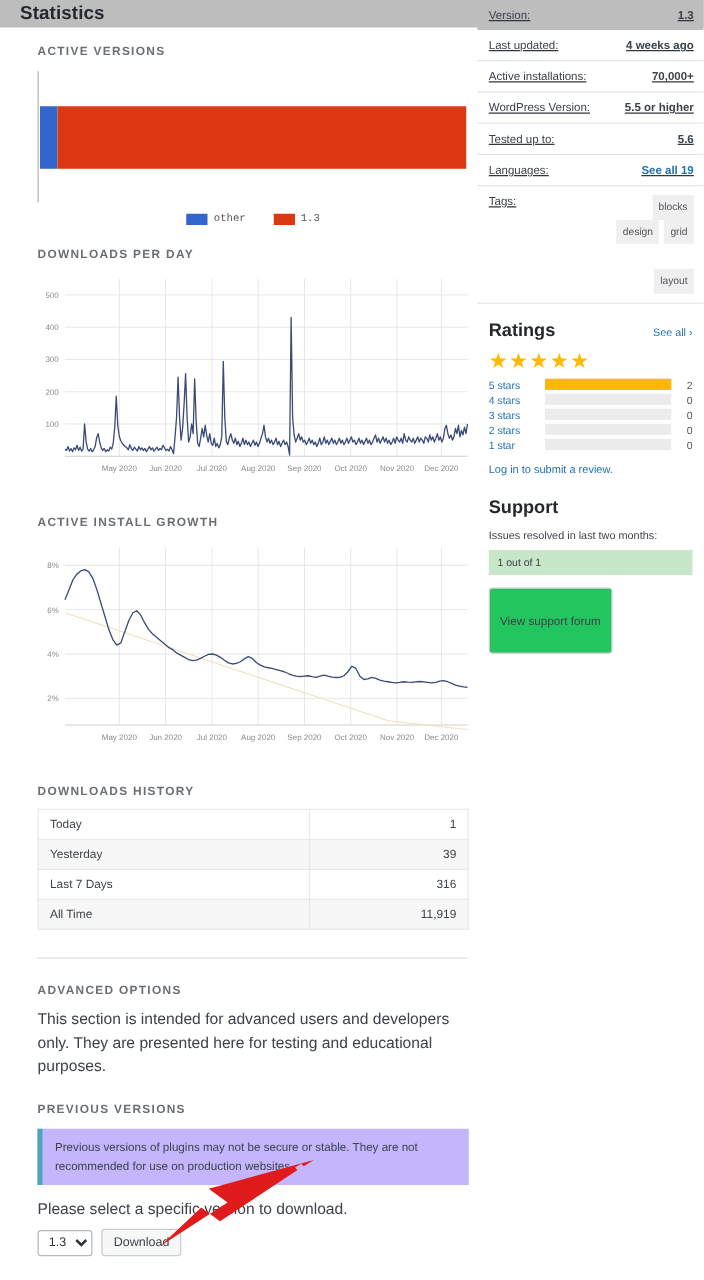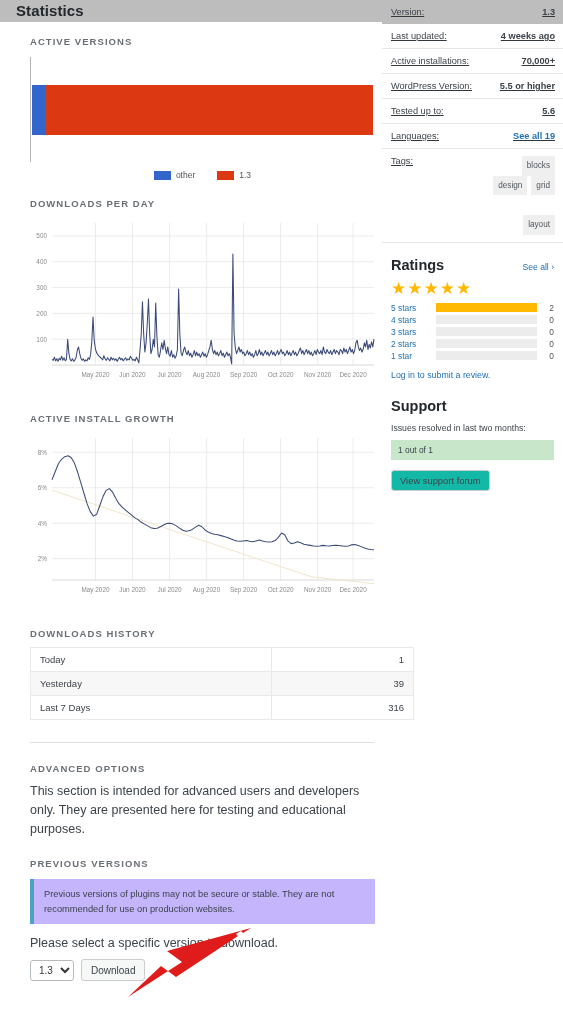--- a/index.html
+++ b/index.html
@@ -38,36 +38,36 @@
   
   .versions-wrap { position: relative; margin-top: 14px; }
   .vchart { position: relative; height: 105px; margin: 10px 0 0 18px; width: 345px; }
   .vaxis { position: absolute; left: 0; top: 0; width: 1px; height: 105px; background: #b6b6b6; }
   .vbar { position: absolute; left: 2px; top: 28px; height: 50px; display: flex; }
   .vseg { height: 50px; }
   .legend {
     display: flex; justify-content: center; gap: 22px;
     margin: 8px 0 0 18px; width: 345px;
   }
-  .legend-item { display: flex; align-items: center; gap: 5px; }
+  .legend-item { display: flex; align-items: center; gap: 5px; font-family: Liberation Mono, monospace; }
   .legend-swatch { width: 17px; height: 9px; display: inline-block; }
   .legend-label { font-size: 8.5px; color: #555; }
 
   
   .chart-block { margin-top: 18px; }
   .chart-svg { display: block; margin-left: 10px; }
   .axis-text { font-size: 6.4px; fill: #8a8a8a; font-family: "Liberation Sans", sans-serif; }
   .grid-line { stroke: #e4e4e4; stroke-width: .7; }
   .baseline { stroke: #cfcfcf; stroke-width: .8; }
   .data-line { fill: none; stroke: #3b4a77; stroke-width: 1.05; stroke-linejoin: round; }
   .trend-line { fill: none; stroke: #efe6c8; stroke-width: 1; }
 
   
   .dl-table {
-    margin: 8px 0 0 18px; width: 384px;
+    margin: 8px 0 0 18px; width: 345px;
     border-collapse: collapse;
     border: 1px solid #e3e3e3;
     font-size: 9.5px;
   }
   .dl-table td {
     padding: 6px 9px; border: 1px solid #e9e9e9; color: #3c434a;
   }
   .dl-table tr:nth-child(even) { background: #f7f7f7; }
   .dl-label { width: 63%; }
   .dl-value { text-align: right; }
@@ -124,23 +124,23 @@
   .rating-count { font-size: 8.4px; color: #50575e; width: 12px; text-align: right; }
   .review-link { display: block; margin-top: 9px; font-size: 8.8px; color: #2271b1; text-decoration: none; }
 
   .support-note { font-size: 8.7px; color: #3c434a; margin: 9px 0 7px 0; }
   .support-bar {
     background: #c8e6c9; color: #3c434a; font-size: 8.4px;
     padding: 5px 7px; width: 163px;
   }
   .forum-btn {
     margin-top: 10px; font-family: "Liberation Sans", sans-serif;
-    font-size: 9.4px; padding: 4px 8px;
+    font-size: 9.4px; padding: 20px 8px;
     border: 1px solid #ccc; border-radius: 3px;
-    background: #14b8a6; color: #3c434a; cursor: pointer;
+    background: #22c55e; color: #3c434a; cursor: pointer;
   }
 
   
   .arrow-overlay { position: absolute; left: 0; top: 0; width: 563px; height: 1024px; pointer-events: none; }
 </style>
 </head>
 <body>
 
 <div id="page">
 
@@ -247,20 +247,24 @@
               <td class="dl-value">1</td>
             </tr>
             <tr>
               <td class="dl-label">Yesterday</td>
               <td class="dl-value">39</td>
             </tr>
             <tr>
               <td class="dl-label">Last 7 Days</td>
               <td class="dl-value">316</td>
             </tr>
+            <tr>
+              <td class="dl-label">All Time</td>
+              <td class="dl-value">11,919</td>
+            </tr>
           </tbody>
       </table>
     </div>
 
     <hr class="sep">
 
     <div class="adv">
       <div class="section-head">Advanced Options</div>
       <p class="adv-para">This section is intended for advanced users and developers only. They are presented here for testing and educational purposes.</p>
 

